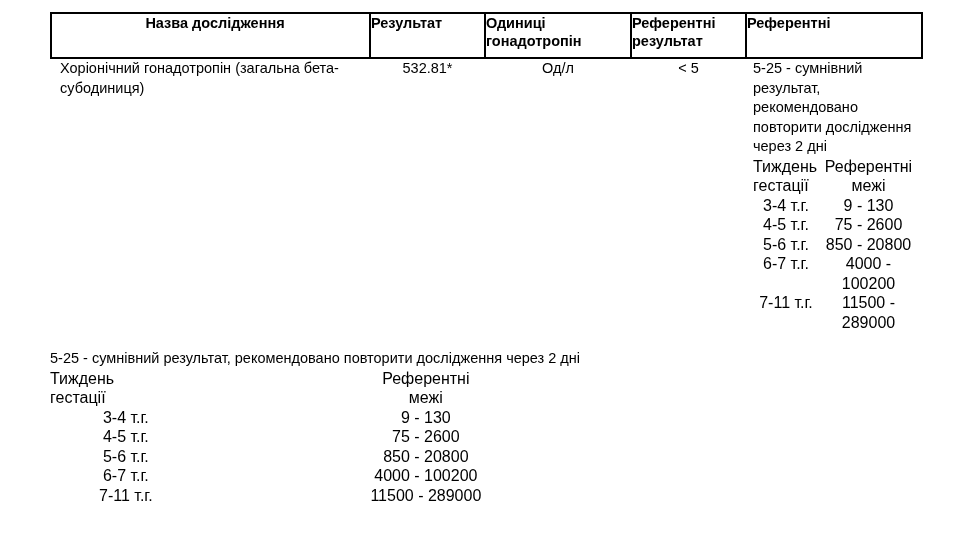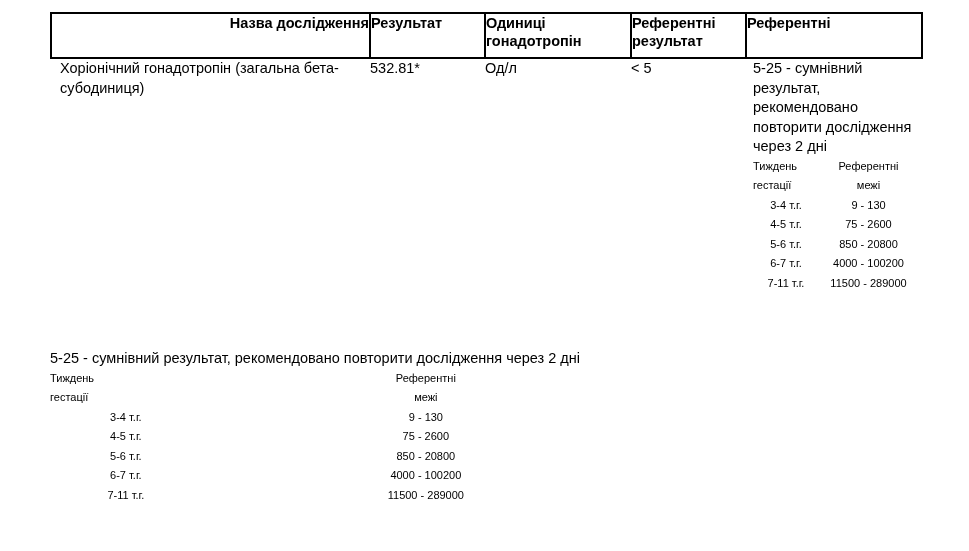--- a/index.html
+++ b/index.html
@@ -37,33 +37,33 @@
     border: 2px solid #000000;
     height: 45px;
     font-size: 14.5px;
     font-weight: bold;
     line-height: 18px;
     padding: 8px 6px 0 6px;
     box-sizing: border-box;
     text-align: left;
   }
   .hdr-cell.left {
-    text-align: right;
+    text-align: center;
     padding-left: 9px;
     border-radius: 18px;
   }
 
   
   .body-cell {
     border: none;
     font-size: 14.5px;
     line-height: 19.5px;
     padding: 14px 6px 0 6px;
     box-sizing: border-box;
-    text-align: left;
+    text-align: center;
   }
   .body-cell.name {
     text-align: left;
     font-weight: normal;
     padding-left: 9px;
     padding-right: 20px;
   }
   .body-cell.comments {
     text-align: left;
     padding-left: 7px;
@@ -78,21 +78,21 @@
   .col-comment { width: 176px; }
 
   
   .gest-table {
     border-collapse: collapse;
     table-layout: fixed;
     width: 100%;
   }
   .gest-table td {
     padding: 0;
-    font-size: 11px;
+    font-size: 16px;
     line-height: 19.5px;
     vertical-align: top;
     border: none;
     white-space: normal;
     word-break: break-word;
   }
   .gest-week  { text-align: center; }
   .gest-range { text-align: center; }
   .gest-head .gest-week  { text-align: left; }
   .gest-head .gest-range { text-align: center; }

